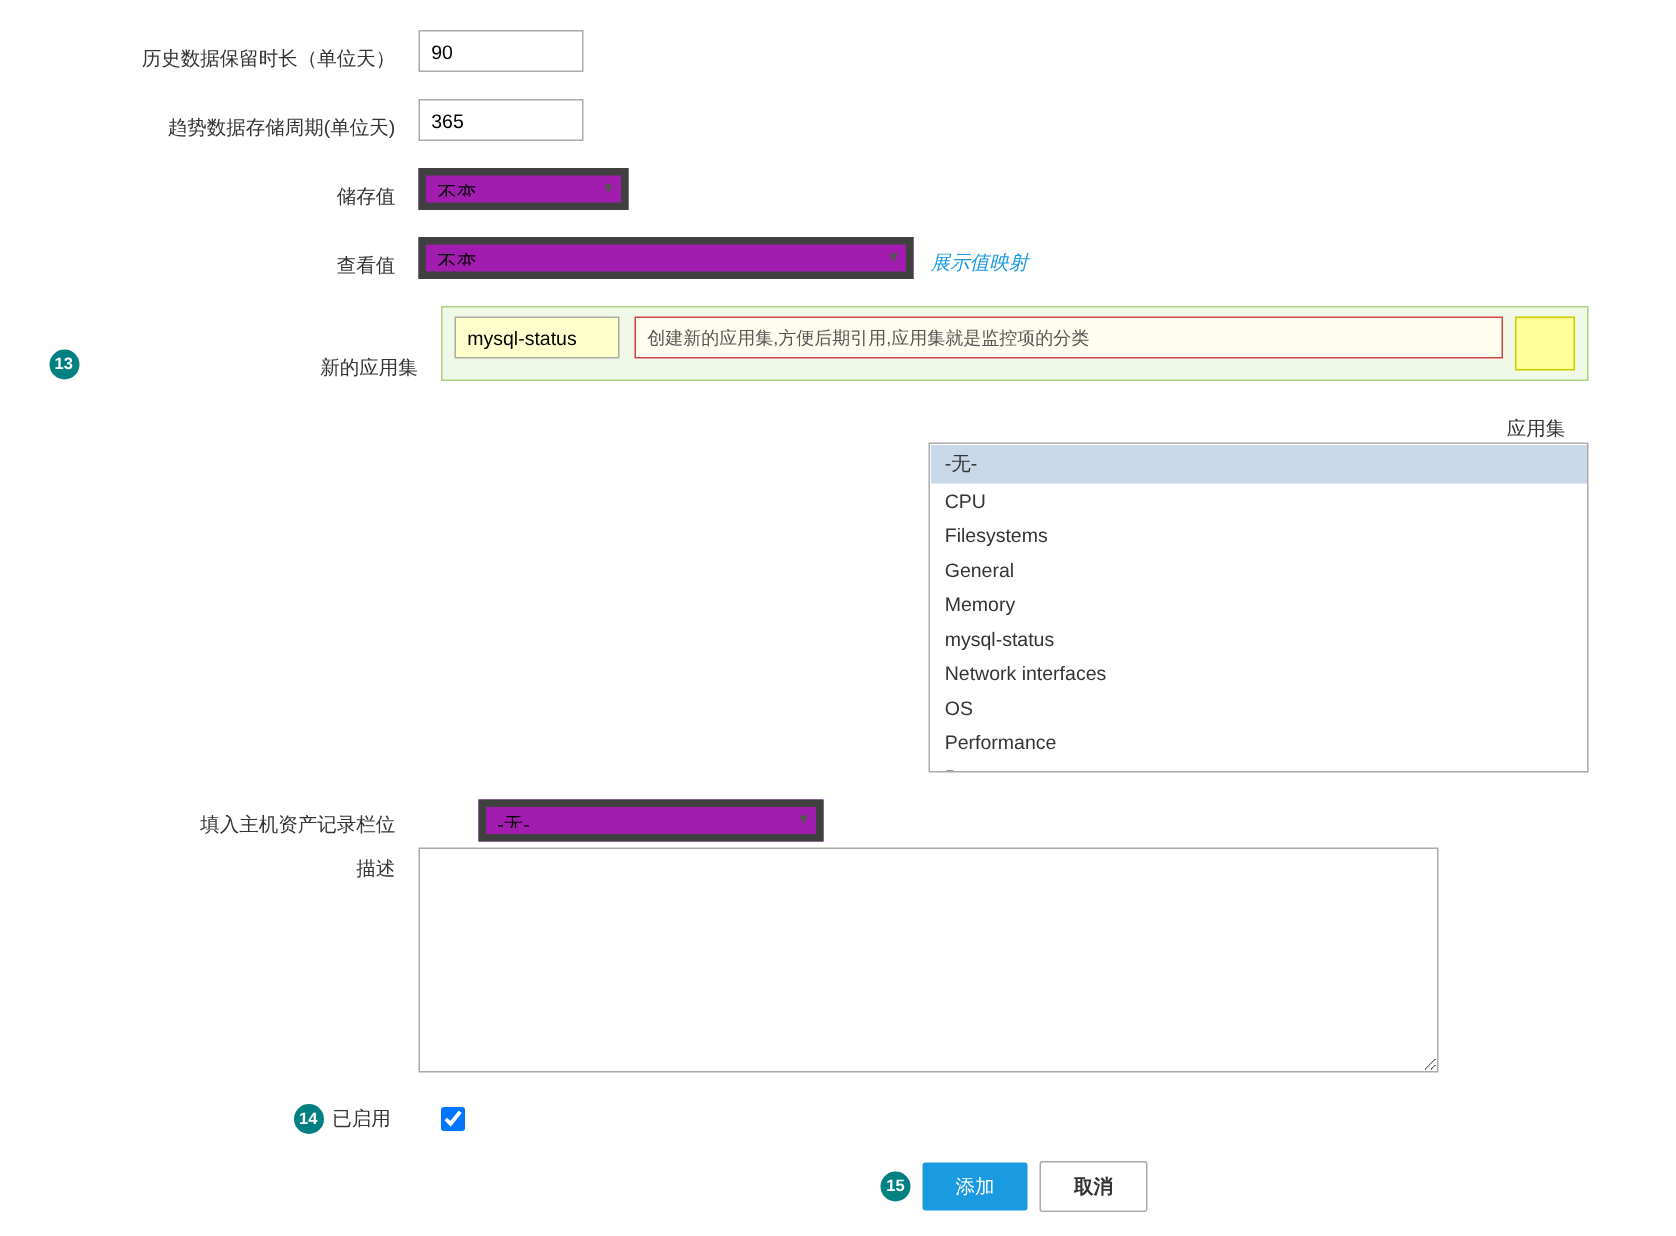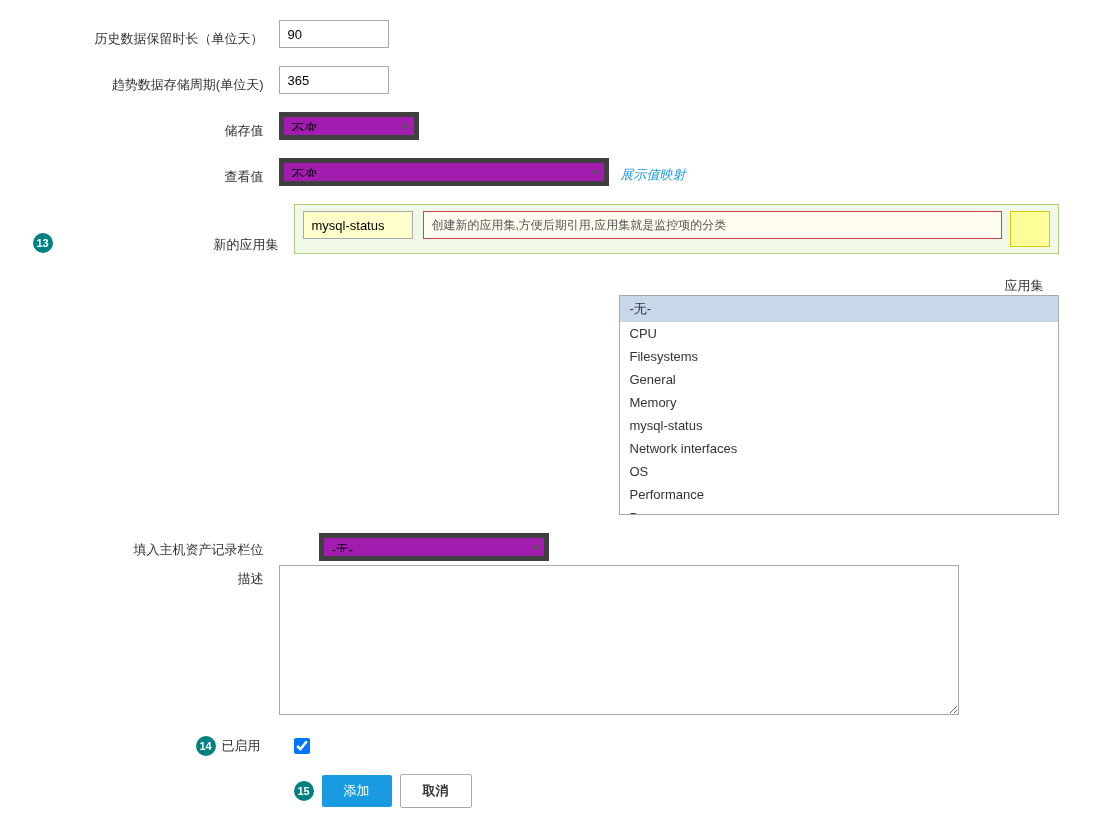--- a/index.html
+++ b/index.html
@@ -255,20 +255,21 @@
       width: 16px;
       height: 16px;
       cursor: pointer;
     }
 
     .action-row {
       display: flex;
       align-items: center;
       margin-left: 235px;
       margin-bottom: 20px;
+      justify-content: center;
     }
 
     .badge-circle-sm {
       width: 20px;
       height: 20px;
       border-radius: 50%;
       background: #008080;
       color: #fff;
       font-size: 11px;
       font-weight: bold;

